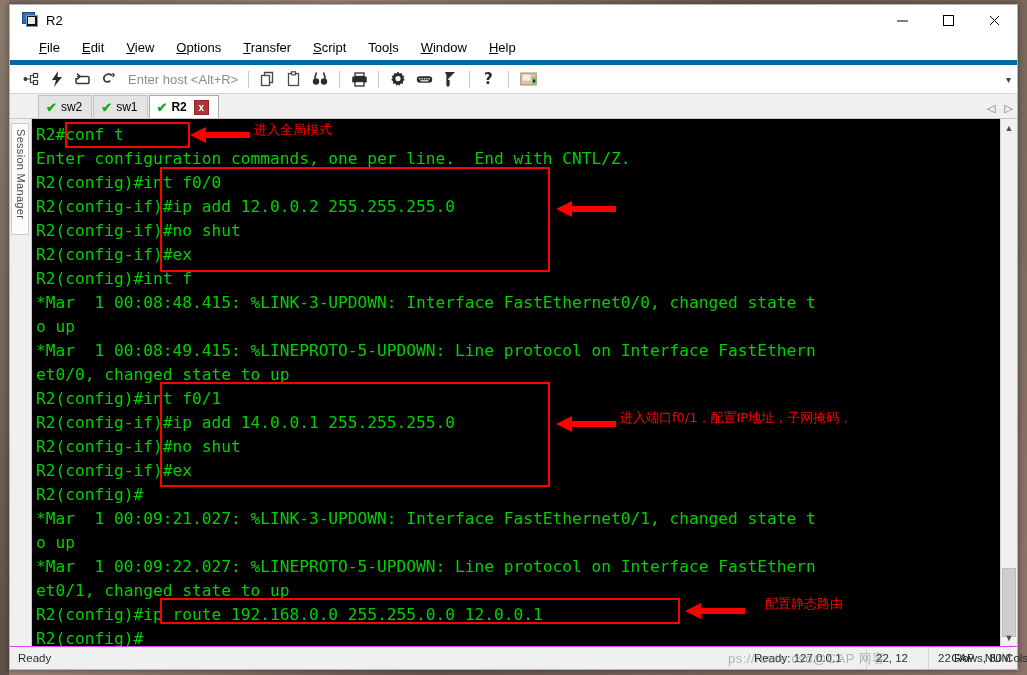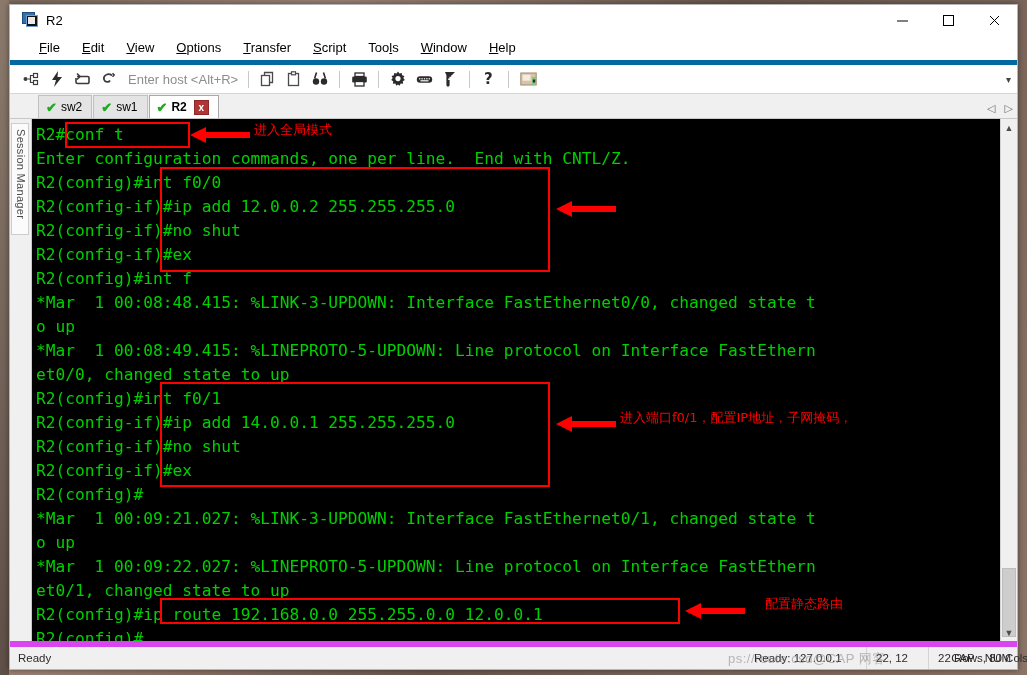--- a/index.html
+++ b/index.html
@@ -195,21 +195,21 @@
     position: absolute; left: 1px; width: 14px;
     background: #cdcdcd; border: 1px solid #bdbdbd; box-sizing: border-box;
     top: 449px; height: 69px;
   }
 
   
   .statusbar {
     height: 22px; flex: 0 0 22px;
     display: flex; align-items: center;
     background: #f0f0f0;
-    border-top: 6px solid #d946ef;
+    border-top: 1px solid #d946ef;
     font-size: 11.5px; color: #2b2b2b;
     position: relative;
   }
   .st-ready { margin-left: 8px; }
   .st-cell {
     position: absolute; top: 0; height: 22px;
     display: flex; align-items: center;
     border-left: 1px solid #d4d4d4; padding-left: 9px; box-sizing: border-box;
   }
   .st-telnet { left: 735px; width: 120px; border-left: none; }

